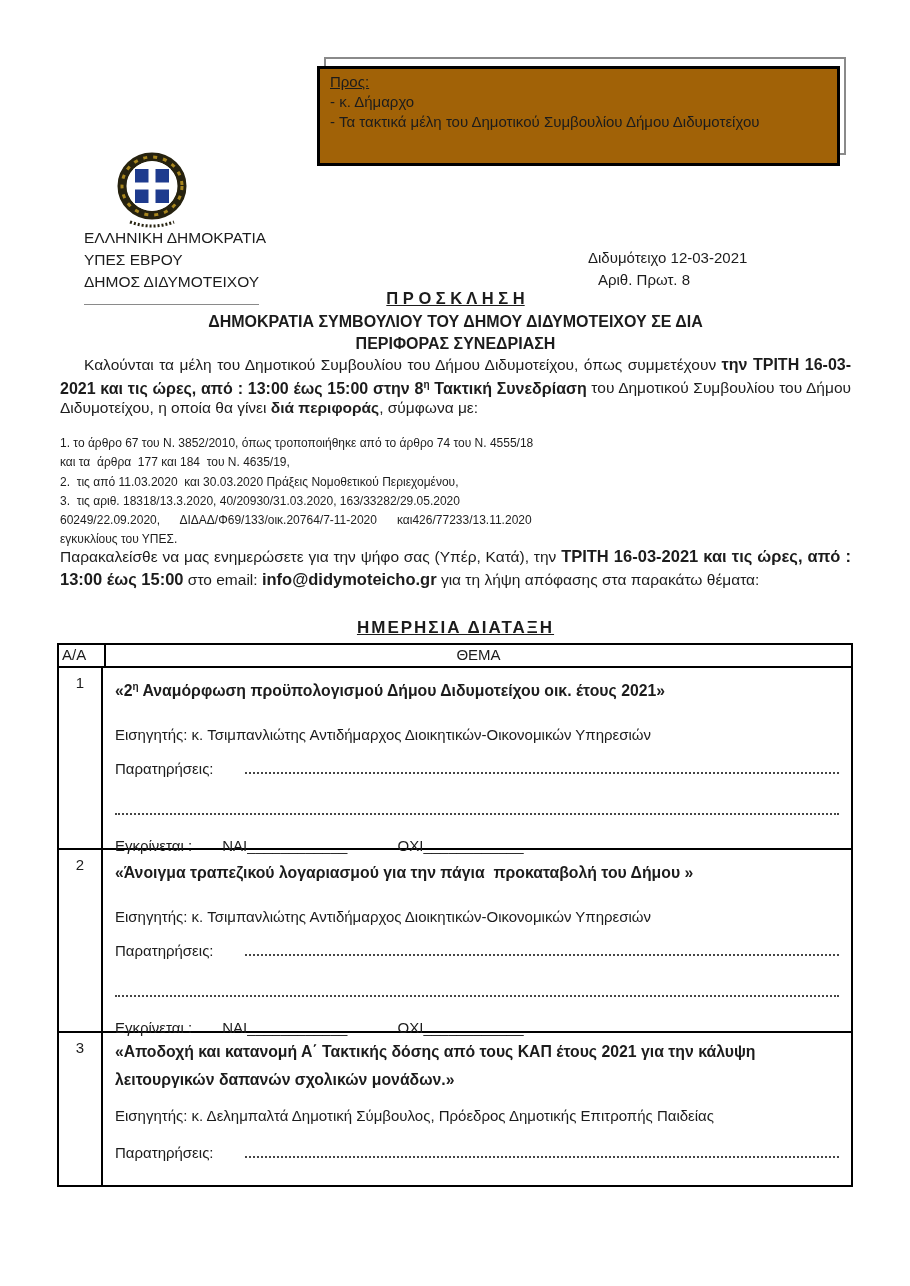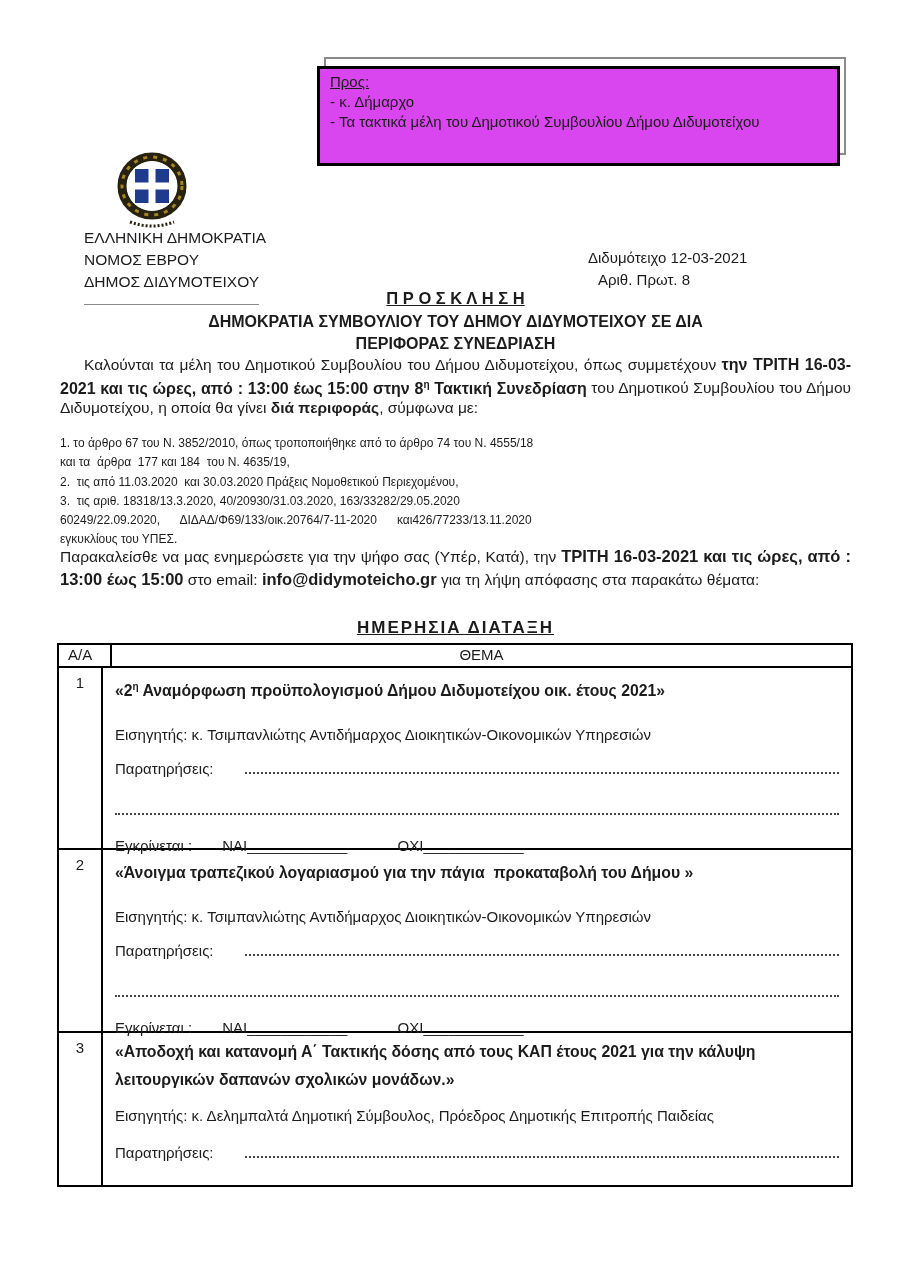--- a/index.html
+++ b/index.html
@@ -3,21 +3,21 @@
 <meta charset="utf-8">
 <style>
   html,body { margin:0; padding:0; background:#ffffff; }
   .page {
     position:relative; width:910px; height:1286px; background:#fff;
     font-family:"Liberation Sans","DejaVu Sans",sans-serif;
     color:#1c1c1c; overflow:hidden;
   }
   
   .recipient-shadow { position:absolute; left:324px; top:57px; width:518px; height:94px; border:2px solid #8a8a8a; }
-  .recipient-box { position:absolute; left:317px; top:66px; width:497px; height:88px; border:3px solid #000; background:#d946ef; padding:3px 10px; font-size:15px; line-height:20px; }
+  .recipient-box { position:absolute; left:317px; top:66px; width:497px; height:88px; border:3px solid #000; background:#a16207; padding:3px 10px; font-size:15px; line-height:20px; }
   .recipient-box .u { text-decoration:underline; }
   
   .emblem { position:absolute; left:111px; top:149px; }
   .hdr-left { position:absolute; left:84px; top:227px; font-size:15.5px; line-height:22px; }
   .hdr-left .org3 span { border-bottom:1px solid #8a8a8a; padding-bottom:14px; }
   .hdr-date { position:absolute; left:588px; top:249px; font-size:15px; }
   .hdr-prot { position:absolute; left:598px; top:271px; font-size:15px; }
   
   .title-main { position:absolute; left:60px; top:289px; width:791px; text-align:center; font-size:16.5px; font-weight:bold; }
   .title-main span { text-decoration:underline; }
@@ -30,21 +30,21 @@
   sup { font-size:10px; font-weight:bold; }
   .legal { position:absolute; left:60px; top:434px; width:791px; font-size:12px; line-height:19.3px; }
   .legal div { white-space:pre-wrap; }
   .request { position:absolute; left:60px; top:545px; width:791px; font-size:15.5px; line-height:22px; text-align:justify; margin:0; }
   .request b { font-size:16.5px; }
   
   .agenda-heading { position:absolute; left:60px; top:618px; width:791px; text-align:center; font-size:17px; font-weight:bold; letter-spacing:2px; }
   .agenda-heading span { text-decoration:underline; }
   .agenda-table { position:absolute; left:57px; top:643px; width:792px; border:2px solid #000; font-size:15px; }
   .t-head { display:flex; border-bottom:2px solid #000; height:21px; line-height:20px; }
-  .t-head .c1 { width:42px; border-right:2px solid #000; padding-left:9px; }
+  .t-head .c1 { width:42px; border-right:2px solid #000; padding-left:3px; }
   .t-head .c2 { flex:1; text-align:center; }
   .t-row { display:flex; border-bottom:2px solid #000; }
   .t-row:last-child { border-bottom:none; }
   .t-num { width:42px; border-right:2px solid #000; text-align:center; padding-top:6px; font-size:15px; }
   .t-body { flex:1; padding:0 12px 0 12px; min-width:0; }
   .r1 { height:180px; } .r2 { height:181px; } .r3 { height:152px; }
   .item-title { font-weight:bold; font-size:15.8px; margin-top:7px; line-height:24px; white-space:pre-wrap; }
   .presenter { margin-top:23px; font-size:15px; }
   .r3 .presenter { margin-top:15px; }
   .notes { display:flex; align-items:flex-end; margin-top:17px; font-size:15px;gap:30px; }
@@ -72,21 +72,21 @@
     <ellipse cx="41" cy="37" rx="30" ry="29" fill="none" stroke="#a8861f" stroke-width="3" stroke-dasharray="4 6"></ellipse>
     <circle cx="41" cy="37" r="25" fill="#ffffff"></circle>
     <rect x="24" y="20" width="34" height="34" fill="#1e3b8e"></rect>
     <rect x="37.5" y="20" width="7" height="34" fill="#ffffff"></rect>
     <rect x="24" y="33.5" width="34" height="7" fill="#ffffff"></rect>
     <path d="M19 73 q22 8 44 0" stroke="#26220f" stroke-width="3" fill="none" stroke-dasharray="2 2"></path>
   </svg>
 
   <div class="hdr-left">
     <div>ΕΛΛΗΝΙΚΗ ΔΗΜΟΚΡΑΤΙΑ</div>
-    <div>ΝΟΜΟΣ ΕΒΡΟΥ</div>
+    <div>ΥΠΕΣ ΕΒΡΟΥ</div>
     <div class="org3"><span>ΔΗΜΟΣ ΔΙΔΥΜΟΤΕΙΧΟΥ</span></div>
   </div>
   <div class="hdr-date">Διδυμότειχο 12-03-2021</div>
   <div class="hdr-prot">Αριθ. Πρωτ. 8</div>
 
   <div class="title-main"><span>Π Ρ Ο Σ Κ Λ Η Σ Η</span></div>
   <div class="title-sub1">ΔΗΜΟΚΡΑΤΙΑ ΣΥΜΒΟΥΛΙΟΥ ΤΟΥ ΔΗΜΟΥ ΔΙΔΥΜΟΤΕΙΧΟΥ ΣΕ ΔΙΑ</div>
   <div class="title-sub2">ΠΕΡΙΦΟΡΑΣ ΣΥΝΕΔΡΙΑΣΗ</div>
 
   <p class="intro"><span>Καλούνται τα μέλη του Δημοτικού Συμβουλίου του Δήμου Διδυμοτείχου, όπως συμμετέχουν </span><b class="big"><span>την ΤΡΙΤΗ  16-03-2021 και τις ώρες, από : 13:00 έως 15:00 στην 8</span><sup>η</sup><span> Τακτική Συνεδρίαση</span></b><span>  του Δημοτικού Συμβουλίου του Δήμου Διδυμοτείχου, η οποία θα γίνει </span><span class="du">διά περιφοράς</span><span>, σύμφωνα με:</span></p>

